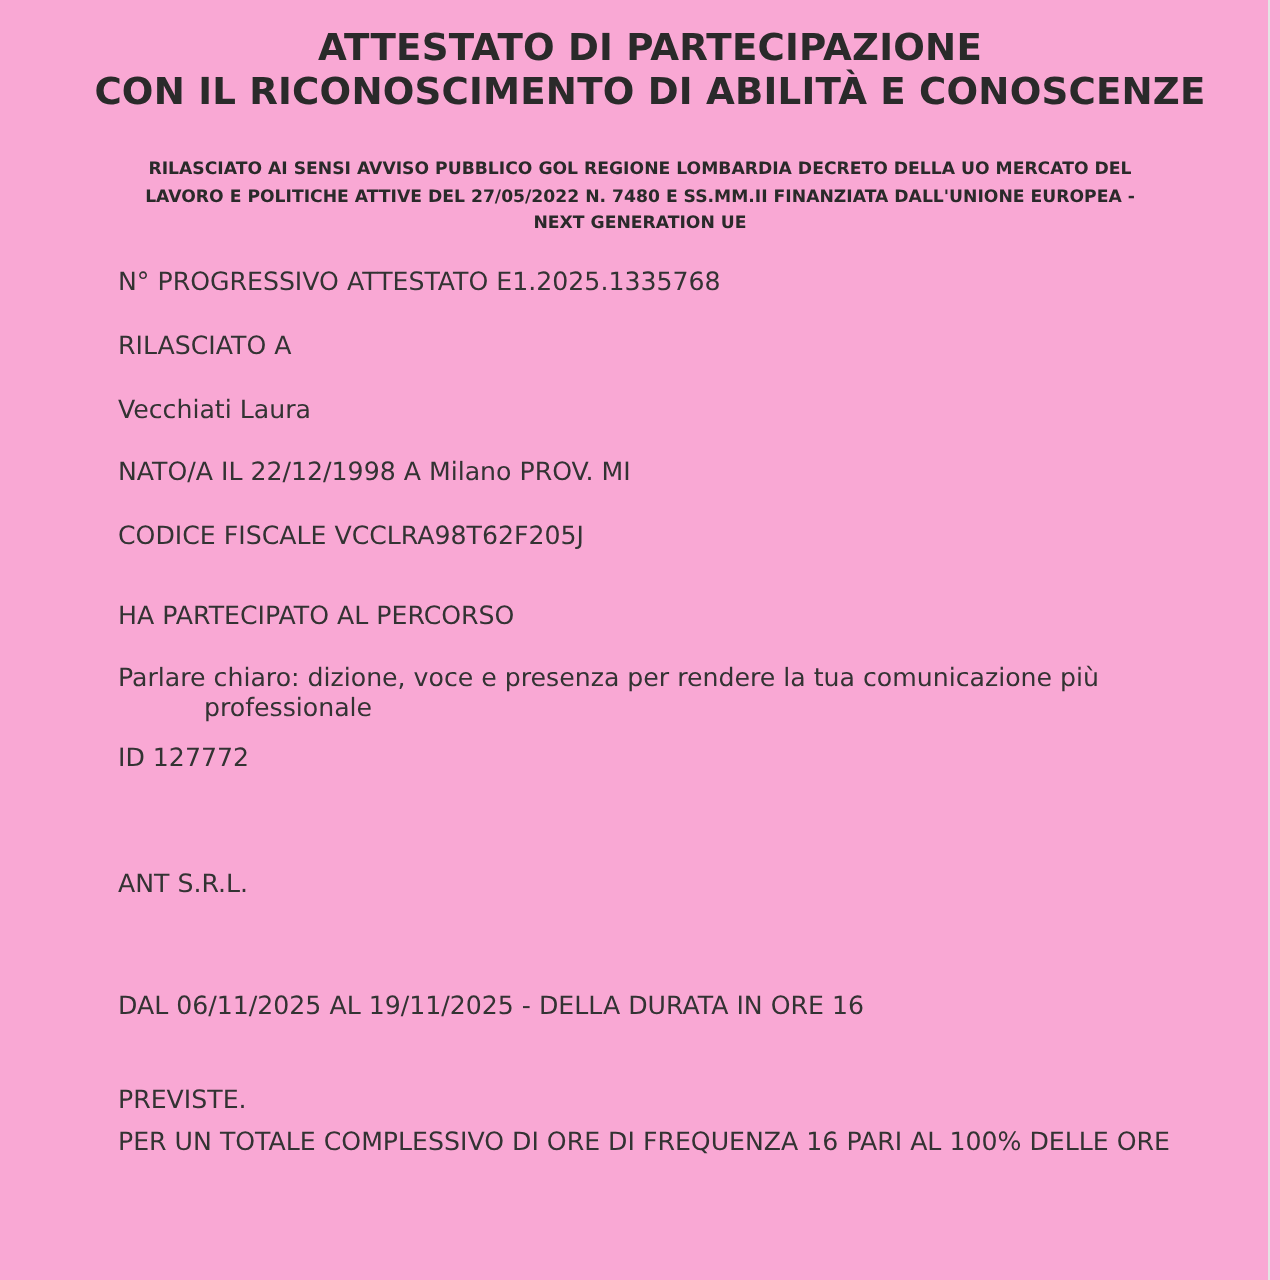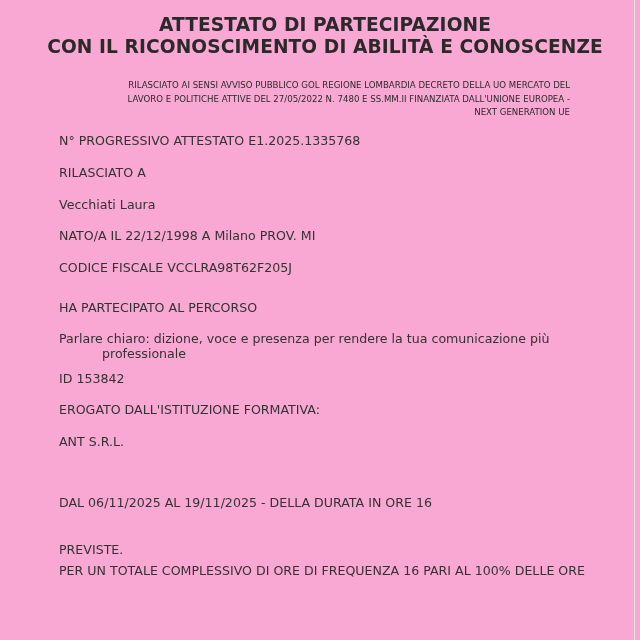--- a/index.html
+++ b/index.html
@@ -40,22 +40,22 @@
       line-height: 22px;
       color: #2a2a2a;
       letter-spacing: 0.1px;
     }
     .title div { white-space: nowrap; }
     .subtitle {
       position: absolute;
       left: 70px;
       width: 500px;
       top: 79px;
-      text-align: right;
-      font-weight: normal;
+      text-align: center;
+      font-weight: bold;
       font-size: 8.6px;
       line-height: 13.5px;
       color: #2a2a2a;
     }
     .subtitle div { white-space: nowrap; }
     .line {
       position: absolute;
       left: 59px;
       font-size: 12.6px;
       line-height: 15px;
@@ -89,23 +89,22 @@
 
   <div class="line" style="top:228px;">NATO/A IL 22/12/1998 A Milano PROV. MI</div>
 
   <div class="line" style="top:260px;">CODICE FISCALE VCCLRA98T62F205J</div>
 
   <div class="line" style="top:300px;">HA PARTECIPATO AL PERCORSO</div>
 
   <div class="line" style="top:331px;">Parlare chiaro: dizione, voce e presenza per rendere la tua comunicazione più</div>
   <div class="line" style="top:346px;margin-left:43px;">professionale</div>
 
-  <div class="line" style="top:371px;">ID 153842</div>
+  <div class="line" style="top:371px;">ID 127772</div>
 
-  <div class="line" style="top:402px;">EROGATO DALL'ISTITUZIONE FORMATIVA:</div>
 
   <div class="line" style="top:434px;">ANT S.R.L.</div>
 
   <div class="line" style="top:495px;">DAL 06/11/2025 AL 19/11/2025 - DELLA DURATA IN ORE 16</div>
 
   <div class="line" style="top:527px;margin-top:36px;">PER UN TOTALE COMPLESSIVO DI ORE DI FREQUENZA 16 PARI AL 100% DELLE ORE</div>
   <div class="line" style="top:542px;">PREVISTE.</div>
 
 </div>
 

